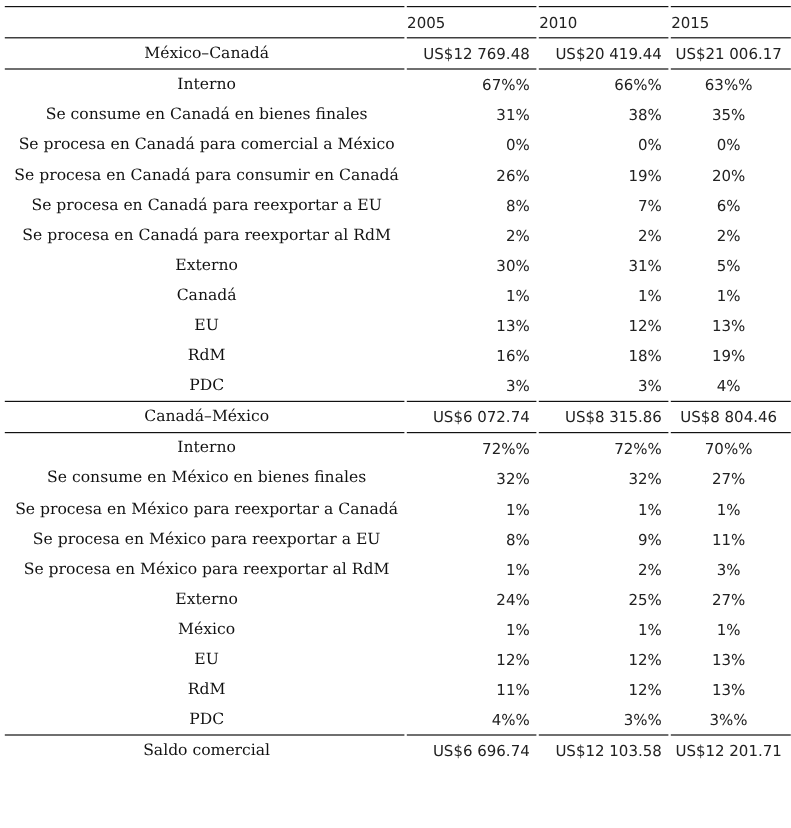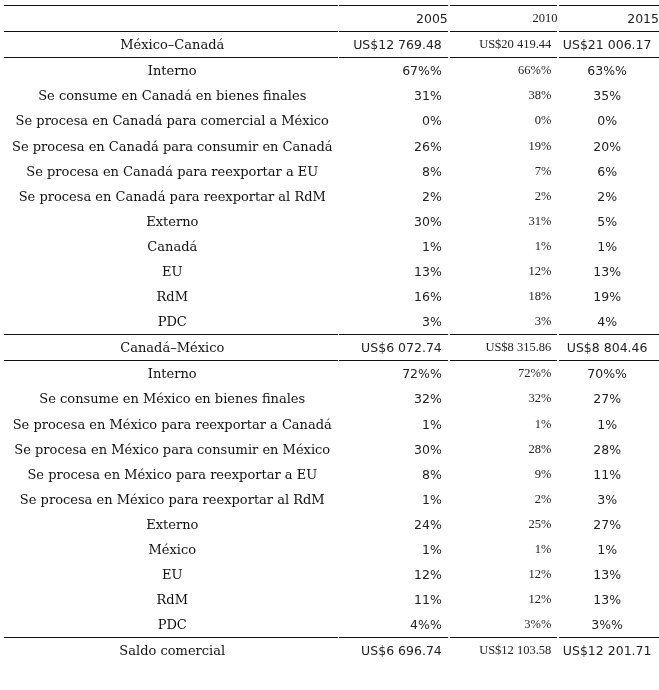--- a/index.html
+++ b/index.html
@@ -1,23 +1,23 @@
 <!DOCTYPE html>
 <html><head>
 <meta charset="utf-8">
 <style>
   html, body { margin:0; padding:0; background:#fff; }
   body { width:659px; height:690px; overflow:hidden; font-family:"DejaVu Serif","Liberation Serif",serif; color:#111; }
   table { position:absolute; left:4px; top:5px; border-collapse:separate; border-spacing:0; font-size:13px; }
   td { height:25.1px; padding:0; white-space:nowrap; vertical-align:middle; }
   td.lbl { width:331px; padding-left:3px;text-align:center; }
   td.num { text-align:right; padding-right:6px; font-family:"DejaVu Sans","Liberation Sans",sans-serif; font-size:12.5px; color:#222; }
-  td.c1 { width:103px; } td.c2 { width:103px;font-family:Liberation Serif, serif; } td.c3 { width:96px; padding-right:4px;text-align:center; }
+  td.c1 { width:103px; } td.c2 { width:103px; } td.c3 { width:96px; padding-right:4px;text-align:center; }
   td.gap { width:2px; }
-  tr.hdr td.num { text-align:right; padding-right:0; }
+  tr.hdr td.num { text-align:left; padding-right:0; }
   tr.tb td { border-top:1.5px solid #111; }
   tr.bb td { border-bottom:1.5px solid #111; }
   tr.tb td.gap, tr.bb td.gap { border-color:transparent; }
 </style>
 </head>
 <body>
 
 <table>
   <tbody id="tbody">
       <tr class="hdr tb bb">
@@ -167,29 +167,20 @@
       <tr>
         <td class="lbl">Se procesa en México para reexportar a Canadá</td>
         <td class="gap"></td>
         <td class="num c1">1%</td>
         <td class="gap"></td>
         <td class="num c2">1%</td>
         <td class="gap"></td>
         <td class="num c3">1%</td>
       </tr>
       <tr>
-        <td class="lbl">Se procesa en México para consumir en México</td>
-        <td class="gap"></td>
-        <td class="num c1">30%</td>
-        <td class="gap"></td>
-        <td class="num c2">28%</td>
-        <td class="gap"></td>
-        <td class="num c3">28%</td>
-      </tr>
-      <tr>
         <td class="lbl">Se procesa en México para reexportar a EU</td>
         <td class="gap"></td>
         <td class="num c1">8%</td>
         <td class="gap"></td>
         <td class="num c2">9%</td>
         <td class="gap"></td>
         <td class="num c3">11%</td>
       </tr>
       <tr>
         <td class="lbl">Se procesa en México para reexportar al RdM</td>

